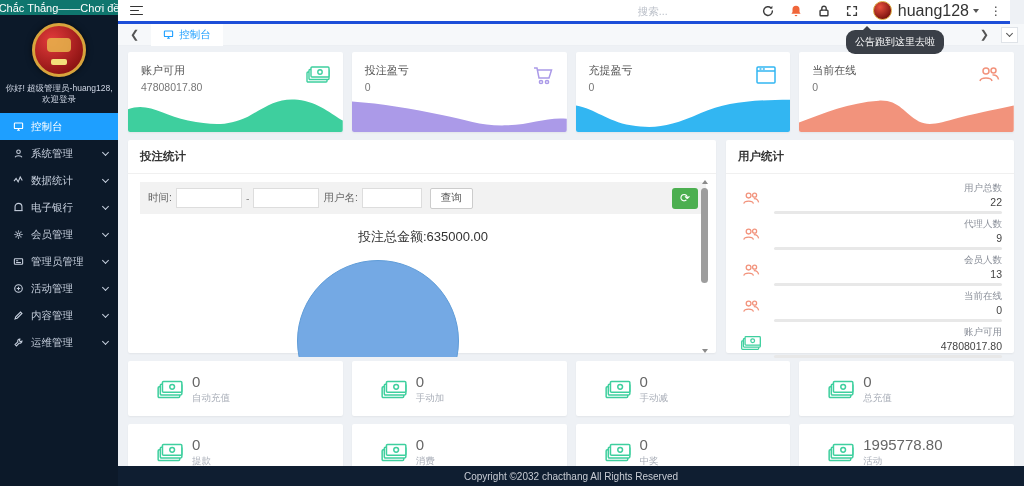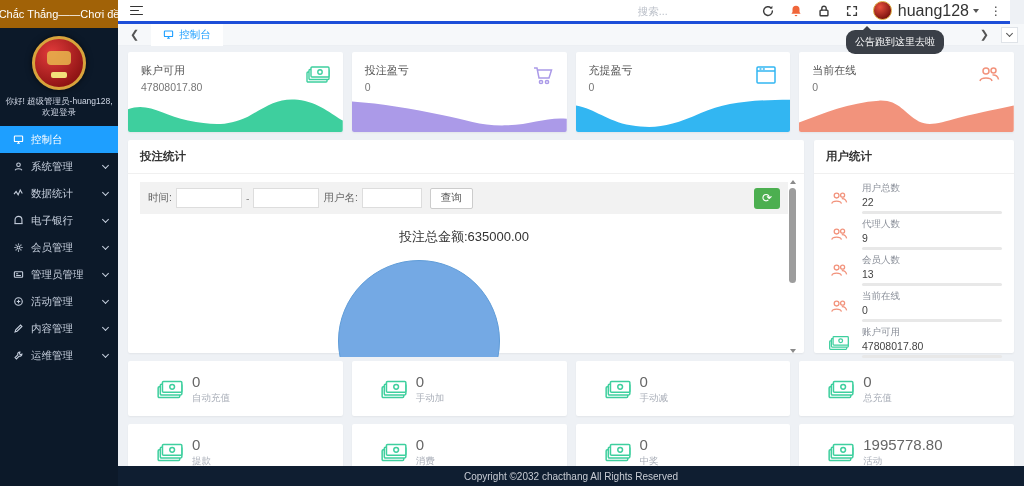--- a/index.html
+++ b/index.html
@@ -6,21 +6,21 @@
   html,body { width:1024px; height:486px; overflow:hidden;
     font-family:"Liberation Sans","DejaVu Sans",sans-serif; background:#eef1f5; position:relative; }
 
   :root{
     --accent:#1e9fff; --green:#3ecf9e; --purple:#ab9ae8; --blue:#32b6f2;
     --salmon:#f2937c; --pie:#74a9e4; --btn-green:#4caf50;
   }
 
   
   .sidebar{ position:absolute; left:0; top:0; width:118px; height:486px; background:#0c1929; z-index:5;}
-  .brand{ height:28px; background:#a16207; color:#fff; font-size:11px; display:flex; align-items:center; justify-content:center; white-space:nowrap;}
+  .brand{ height:15px; background:#0f766e; color:#fff; font-size:11px; display:flex; align-items:center; justify-content:center; white-space:nowrap;}
   .logo-wrap{ display:flex; justify-content:center; padding:8px 0 4px;}
   .logo{ width:54px; height:54px; border-radius:50%; background:radial-gradient(circle at 35% 30%,#e23b3b,#8f1414 75%); border:3px solid #d8a43c; position:relative; box-shadow:0 0 6px rgba(0,0,0,.6);}
   .logo:after{ content:""; position:absolute; left:12px; top:12px; width:24px; height:14px; background:#e8b64c; border-radius:4px; opacity:.85;}
   .logo:before{ content:""; position:absolute; left:16px; bottom:9px; width:16px; height:6px; background:#f3e07a; border-radius:2px;}
   .greeting{ color:#cfd6e4; font-size:8.5px; text-align:center; padding:2px 3px 8px; line-height:1.3;}
   .menu-item{ height:27px; display:flex; align-items:center; padding:0 10px 0 13px; color:#c6cfdd; font-size:10.5px; cursor:pointer;}
   .menu-item svg{ width:11px; height:11px; margin-right:7px; stroke:#c6cfdd; fill:none; stroke-width:1.6;}
   .menu-item.active{ background:var(--accent); color:#fff;}
   .menu-item.active svg{ stroke:#fff;}
   .chev{ margin-left:auto; width:5px; height:5px; border-right:1.4px solid #c6cfdd; border-bottom:1.4px solid #c6cfdd; transform:rotate(45deg); margin-top:-3px;}
@@ -54,40 +54,40 @@
   .stat-card{ flex:1; height:80px; background:#fff; border-radius:2px; box-shadow:0 1px 2px rgba(0,0,0,.05); position:relative; overflow:hidden;}
   .stat-card .lbl{ font-size:11px; color:#555; padding:11px 0 0 13px;}
   .stat-card .val{ font-size:10.5px; color:#777; padding:3px 0 0 13px;}
   .stat-card .s-icon{ position:absolute; right:12px; top:12px;}
   .stat-card svg.wave{ position:absolute; bottom:0; left:0; width:100%; height:38px; display:block;}
 
   
   .mid{ display:flex; gap:10px; margin-top:8px;}
   .panel{ background:#fff; border-radius:2px; box-shadow:0 1px 2px rgba(0,0,0,.05);}
   .panel-h{ font-size:11.5px; font-weight:bold; color:#333; padding:9px 12px; border-bottom:1px solid #f0f0f0;}
-  .bet-panel{ width:676px; height:213px;}
-  .bet-body{ position:relative; height:183px; overflow:hidden; padding:8px 16px 0 12px;}
+  .bet-panel{ width:588px; height:213px;}
+  .bet-body{ position:relative; height:183px; overflow:hidden; padding:8px 10px 0 12px;}
   .toolbar{ background:#f2f2f2; height:32px; display:flex; align-items:center; padding:0 8px; font-size:10.5px; color:#666;}
   .toolbar input{ width:66px; height:20px; border:1px solid #ddd; background:#fff; margin:0 4px; outline:none; font-size:10px; padding:0 4px;}
   .toolbar .dash{ color:#888;}
   .btn-query{ height:21px; background:#fff; border:1px solid #ccc; border-radius:2px; font-size:10.5px; color:#555; padding:0 10px; margin-left:4px; cursor:pointer;}
   .btn-refresh{ margin-left:auto; width:26px; height:21px; background:var(--btn-green); border:none; border-radius:3px; color:#fff; font-size:12px; cursor:pointer; display:flex; align-items:center; justify-content:center;}
   .total-line{ text-align:center; font-size:13px; color:#333; margin-top:14px;}
   .pie{ width:162px; height:162px; border-radius:50%; background:var(--pie); border:1px solid #5f9cd8; margin:14px auto 0; position:relative; left:-45px;}
   .vscroll{ position:absolute; right:6px; top:6px; bottom:4px; width:10px;}
   .vscroll .up,.vscroll .dn{ position:absolute; left:2px; width:0; height:0; border-left:3.5px solid transparent; border-right:3.5px solid transparent;}
   .vscroll .up{ top:0; border-bottom:4.5px solid #8a8a8a;}
   .vscroll .dn{ bottom:0; border-top:4.5px solid #8a8a8a;}
   .vscroll .thumb{ position:absolute; top:8px; left:1px; width:7px; height:95px; background:#9d9d9d; border-radius:4px;}
 
   .user-panel{ flex:1; height:213px;}
   .u-rows{ padding:4px 12px 0;}
   .u-row{ display:flex; align-items:center; padding:4px 0 0;}
   .u-ic{ width:26px; height:26px; border-radius:50%; display:flex; align-items:center; justify-content:center; margin-right:10px;}
-  .u-main{ flex:1;}
+  .u-main{ flex:1;text-align:right;}
   .u-lbl{ font-size:9.5px; color:#8a8f99;}
   .u-val{ font-size:10.5px; color:#444; margin-top:1px;}
   .u-bar{ height:3px; background:#e8e8e8; border-radius:2px; margin-top:3px;}
 
   
   .sum-row{ display:flex; gap:9px; margin-top:8px;}
   .sum-card{ flex:1; height:55px; background:#fff; border-radius:2px; box-shadow:0 1px 2px rgba(0,0,0,.05); display:flex; align-items:center; padding:0 0 0 28px;}
   .sum-card .txt{ margin-left:36px;}
   .sum-card .v{ font-size:15px; color:#666;}
   .sum-card .l{ font-size:9.5px; color:#a9aeb8; margin-top:2px;}

